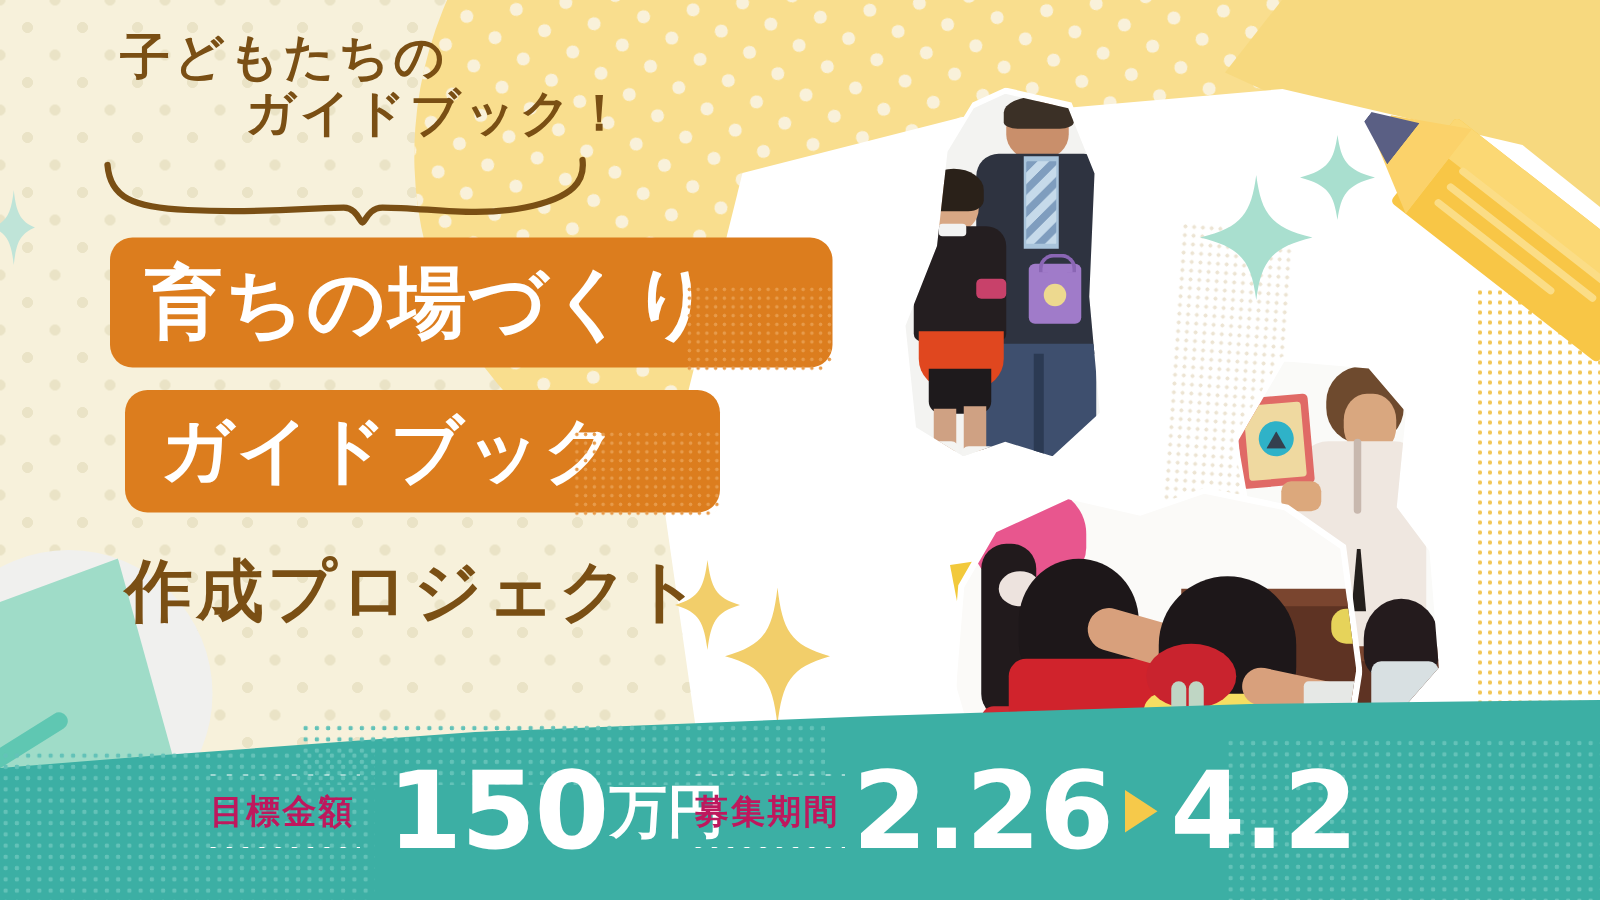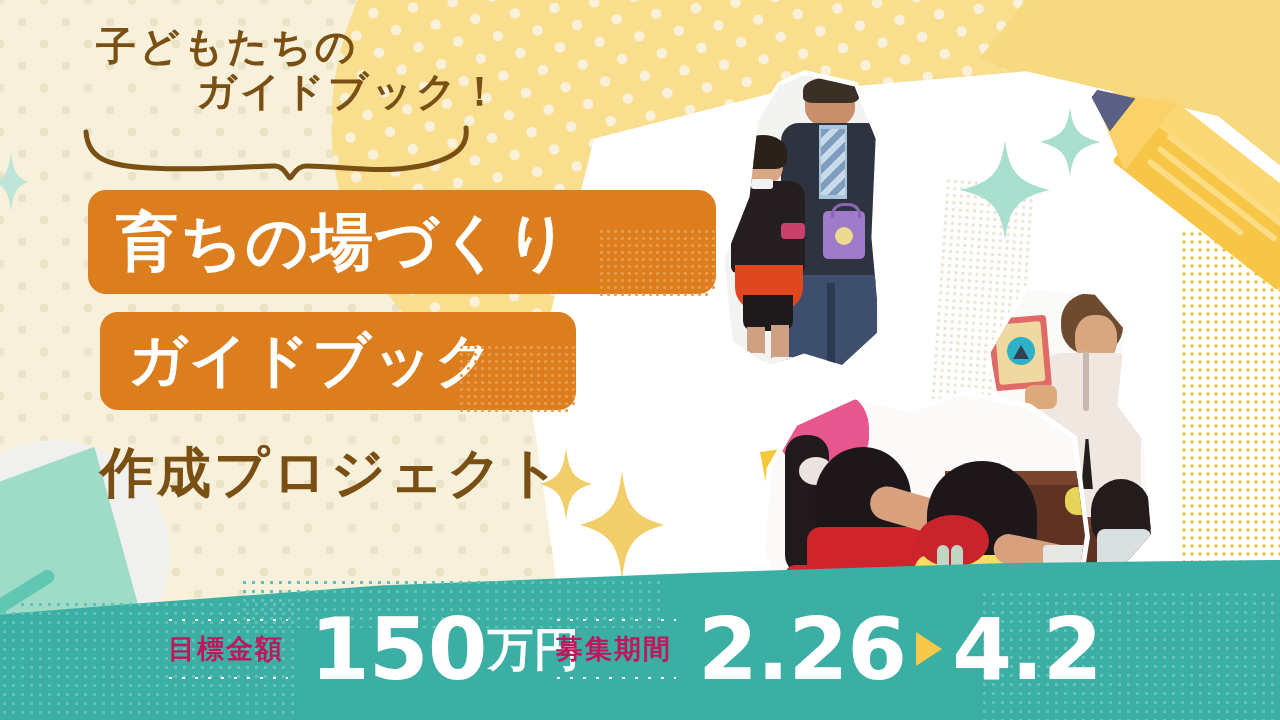--- a/index.html
+++ b/index.html
@@ -121,21 +121,21 @@
   .lede{position:absolute;left:96px;top:24px;width:460px;}
   .lede .l1{font-size:40px;font-weight:bold;color:#7A4F14;letter-spacing:3px;line-height:1.12;}
   .lede .l2{font-size:40px;font-weight:bold;color:#7A4F14;letter-spacing:3px;line-height:1.12;margin-left:100px;}
   .brace{position:absolute;left:80px;top:122px;width:420px;height:60px;}
 
   .band{
     position:absolute;color:#fff;font-weight:bold;background:#DC7D1E;
     border-radius:18px;display:flex;align-items:center;
     letter-spacing:2px;box-sizing:border-box;
   }
-  .band1{left:88px;top:190px;width:628px;height:104px;font-size:62px;padding-left:28px;}
+  .band1{left:88px;top:190px;width:578px;height:104px;font-size:62px;padding-left:28px;}
   .band2{left:100px;top:312px;width:476px;height:98px;font-size:58px;padding-left:28px;}
   .band-grain{position:absolute;right:-2px;bottom:-4px;width:120px;height:70px;background:#E79B4B;
     -webkit-mask-image:radial-gradient(#000 1.3px,transparent 1.7px);
     mask-image:radial-gradient(#000 1.3px,transparent 1.7px);
     -webkit-mask-size:7px 7px;mask-size:7px 7px;border-radius:0 0 18px 0;}
 
   .subline{position:absolute;left:100px;top:437px;font-size:54px;font-weight:bold;color:#7A4F14;letter-spacing:3px;}
 
   
   .teal-bar{
@@ -359,19 +359,19 @@
   <div class="teal-speck ts-right"></div>
 
   <div class="stat" style="left:116px;bottom:28px;">
     <div class="label-dot">目標金額</div>
     <div class="big-num" style="margin-left:22px;">150</div>
     <div class="unit">万円</div>
   </div>
 
   <div class="stat" style="left:504px;bottom:28px;">
     <div class="label-dot">募集期間</div>
-    <div class="big-num" style="margin-left:22px;">2.26</div>
+    <div class="big-num" style="margin-left:6px;">2.26</div>
     <div class="arrow-tri"></div>
     <div class="big-num">4.2</div>
   </div>
 
 
 </div>
 
 </body></html>

